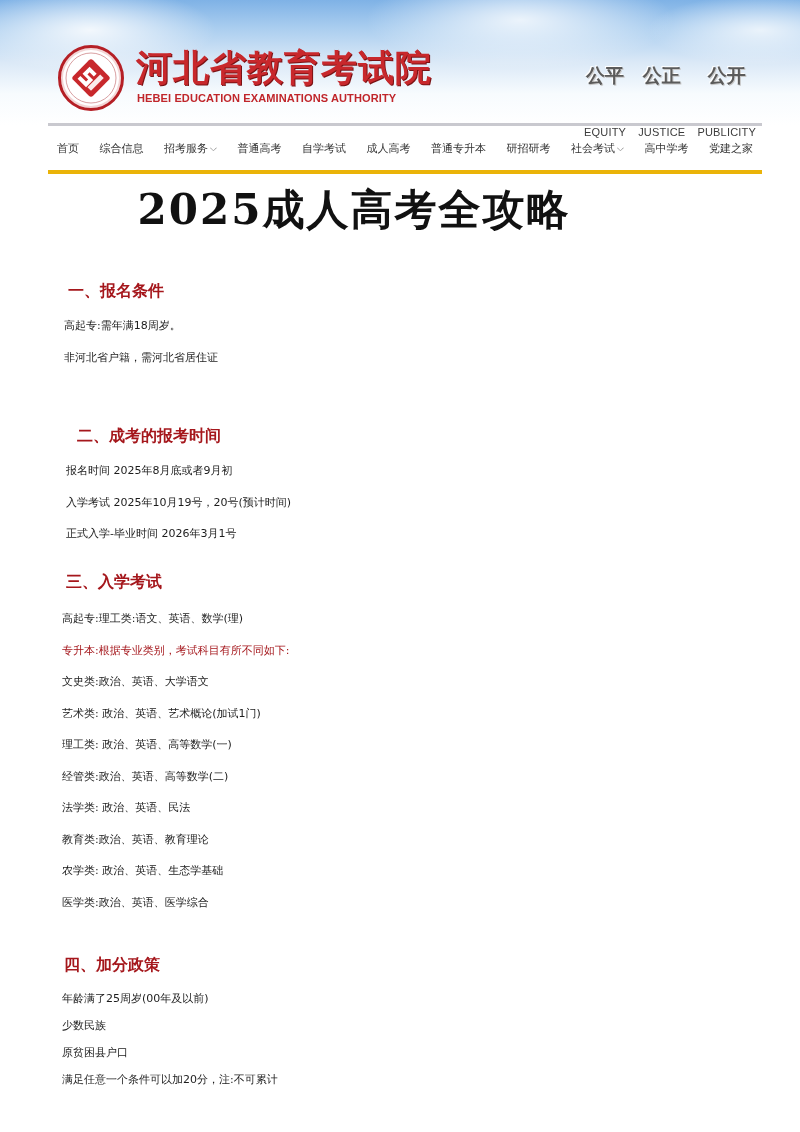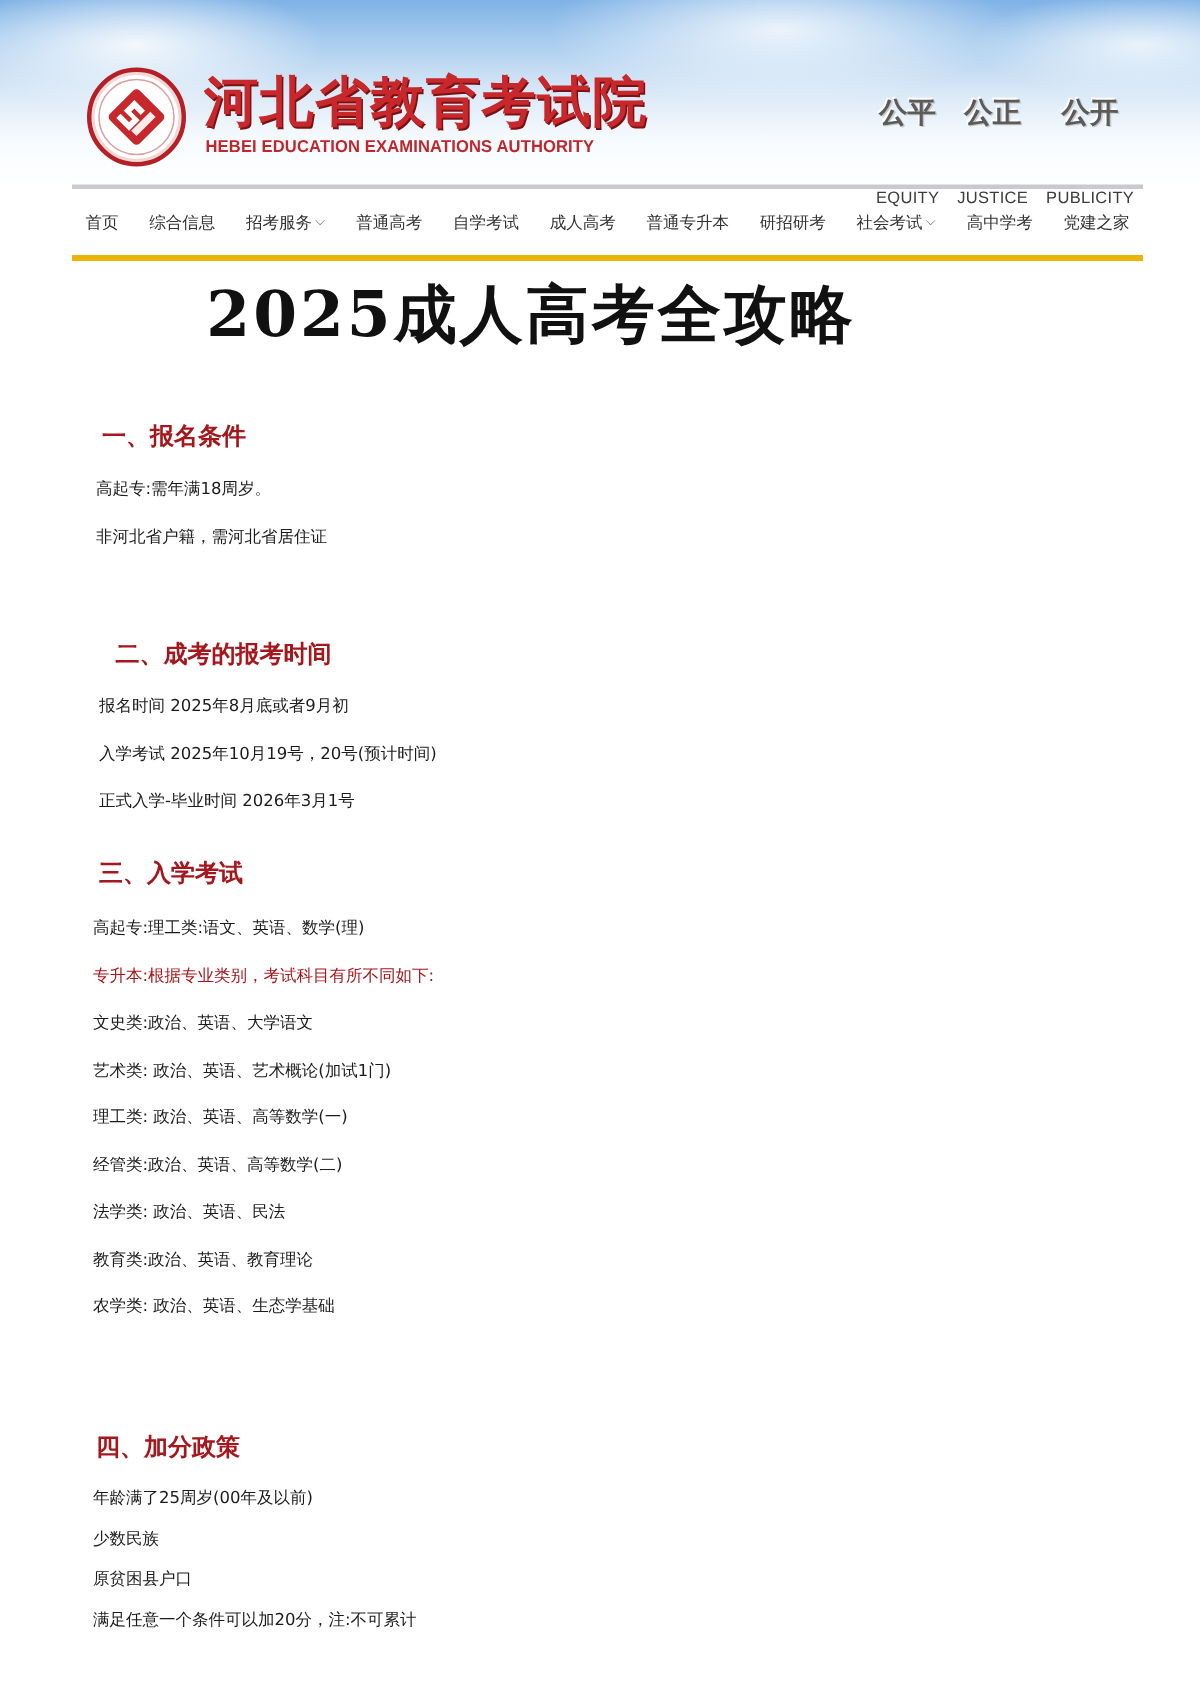--- a/index.html
+++ b/index.html
@@ -163,20 +163,21 @@
 <section class="section" style="top:603px; left:62px;">
   <p class="line">高起专:理工类:语文、英语、数学(理)</p>
   <p class="line red">专升本:根据专业类别，考试科目有所不同如下:</p>
   <p class="line">文史类:政治、英语、大学语文</p>
   <p class="line">艺术类: 政治、英语、艺术概论(加试1门)</p>
   <p class="line">理工类: 政治、英语、高等数学(一)</p>
   <p class="line">经管类:政治、英语、高等数学(二)</p>
   <p class="line">法学类: 政治、英语、民法</p>
   <p class="line">教育类:政治、英语、教育理论</p>
   <p class="line">农学类: 政治、英语、生态学基础</p>
+  <p class="line">医学类:政治、英语、医学综合</p>
 </section>
 
 <section class="section" style="top:951px; left:64px;">
   <h2 class="sec-heading">四、加分政策</h2>
 </section>
 <section class="section" style="top:985px; left:62px;">
   <p class="line tight">年龄满了25周岁(00年及以前)</p>
   <p class="line tight">少数民族</p>
   <p class="line tight">原贫困县户口</p>
   <p class="line tight">满足任意一个条件可以加20分，注:不可累计</p>

